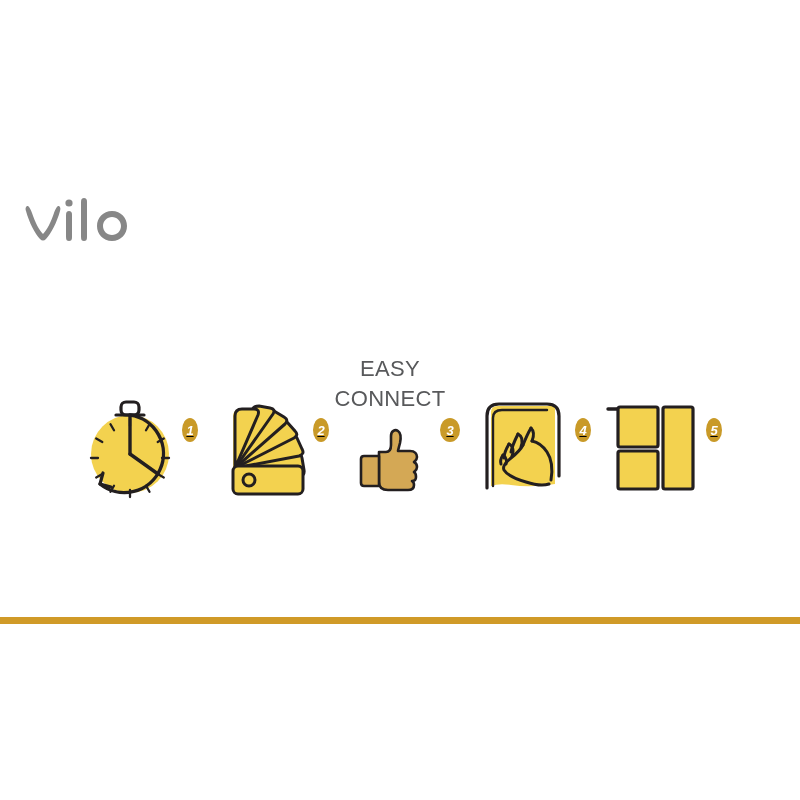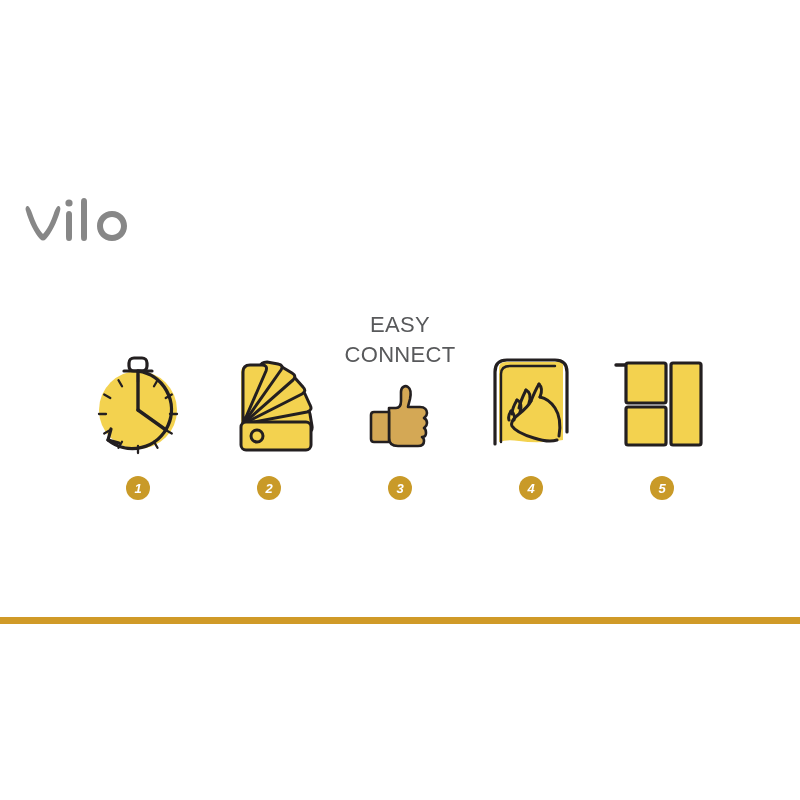--- a/index.html
+++ b/index.html
@@ -36,22 +36,23 @@
     top: 300px;
     width: 644px;
     height: 200px;
     display: flex;
     align-items: flex-end;
     justify-content: space-between;
   }
   .step {
     width: 120px;
     display: flex;
-    flex-direction: column;
+    flex-direction: row;
     align-items: center;
+    text-decoration: underline;
   }
   .step-art {
     height: 160px;
     width: 120px;
     display: flex;
     flex-direction: column;
     align-items: center;
     justify-content: flex-end;
     position: relative;
   }

